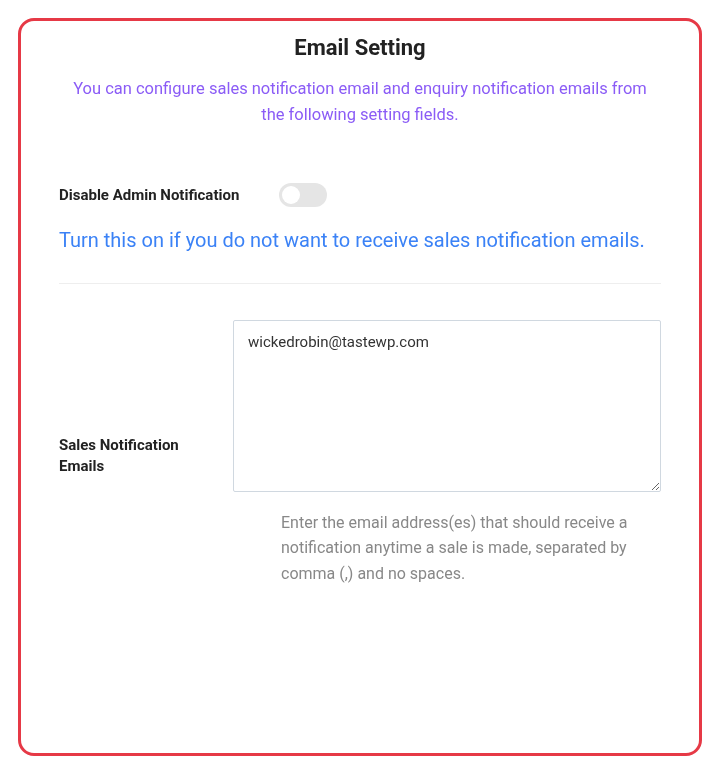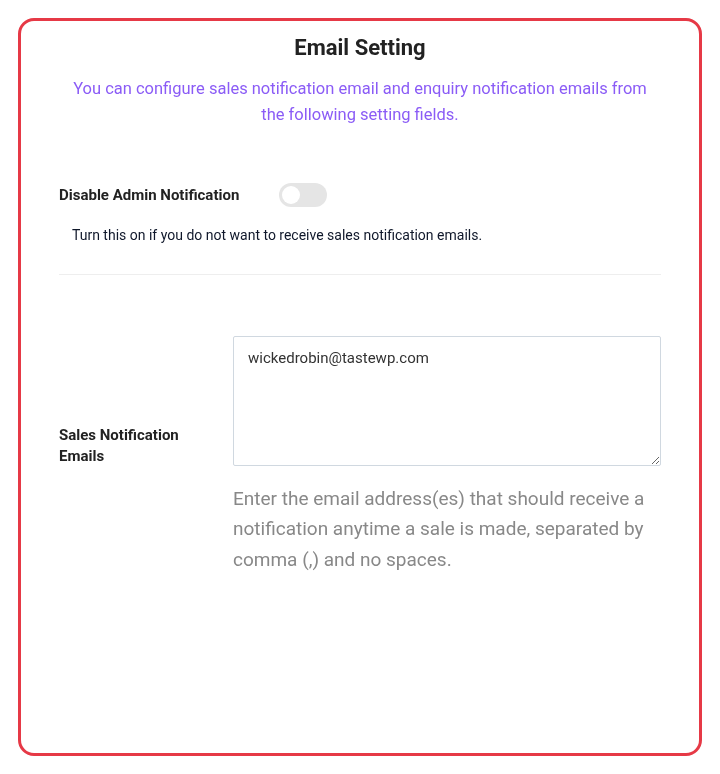--- a/index.html
+++ b/index.html
@@ -48,24 +48,23 @@
     }
     .label {
       font-size: 15px;
       font-weight: 700;
       color: #222;
     }
     .label-inline {
       margin-right: 40px;
     }
     .helptext {
-      font-size: 14px;
-      color: #0f172a;
+      font-size: 20px;
+      color: #3b82f6;
       line-height: 1.5;
-      margin-left: 13px;
     }
     .row-field {
       display: flex;
       gap: 34px;
       align-items: center;
       margin-bottom: 18px;
     }
     .field-label {
       font-size: 15px;
       font-weight: 700;
@@ -73,35 +72,35 @@
       line-height: 1.4;
       width: 140px;
       flex-shrink: 0;
       padding-top: 6px;
     }
     .field-body {
       flex: 1;
     }
     textarea {
       width: 100%;
-      height: 130px;
+      height: 172px;
       border: 1px solid #d0d8e0;
       border-radius: 2px;
       padding: 12px 14px;
       font-size: 15px;
       font-family: inherit;
       color: #333;
       resize: both;
-      margin-top: 25px;
     }
     .field-help {
-      font-size: 19px;
+      font-size: 16px;
       color: #888;
       line-height: 1.6;
       margin-top: 14px;
+      margin-left: 48px;
     }
     
     .toggle {
       position: relative;
       display: inline-block;
       width: 48px;
       height: 24px;
       border-radius: 12px;
       cursor: pointer;
       flex-shrink: 0;

